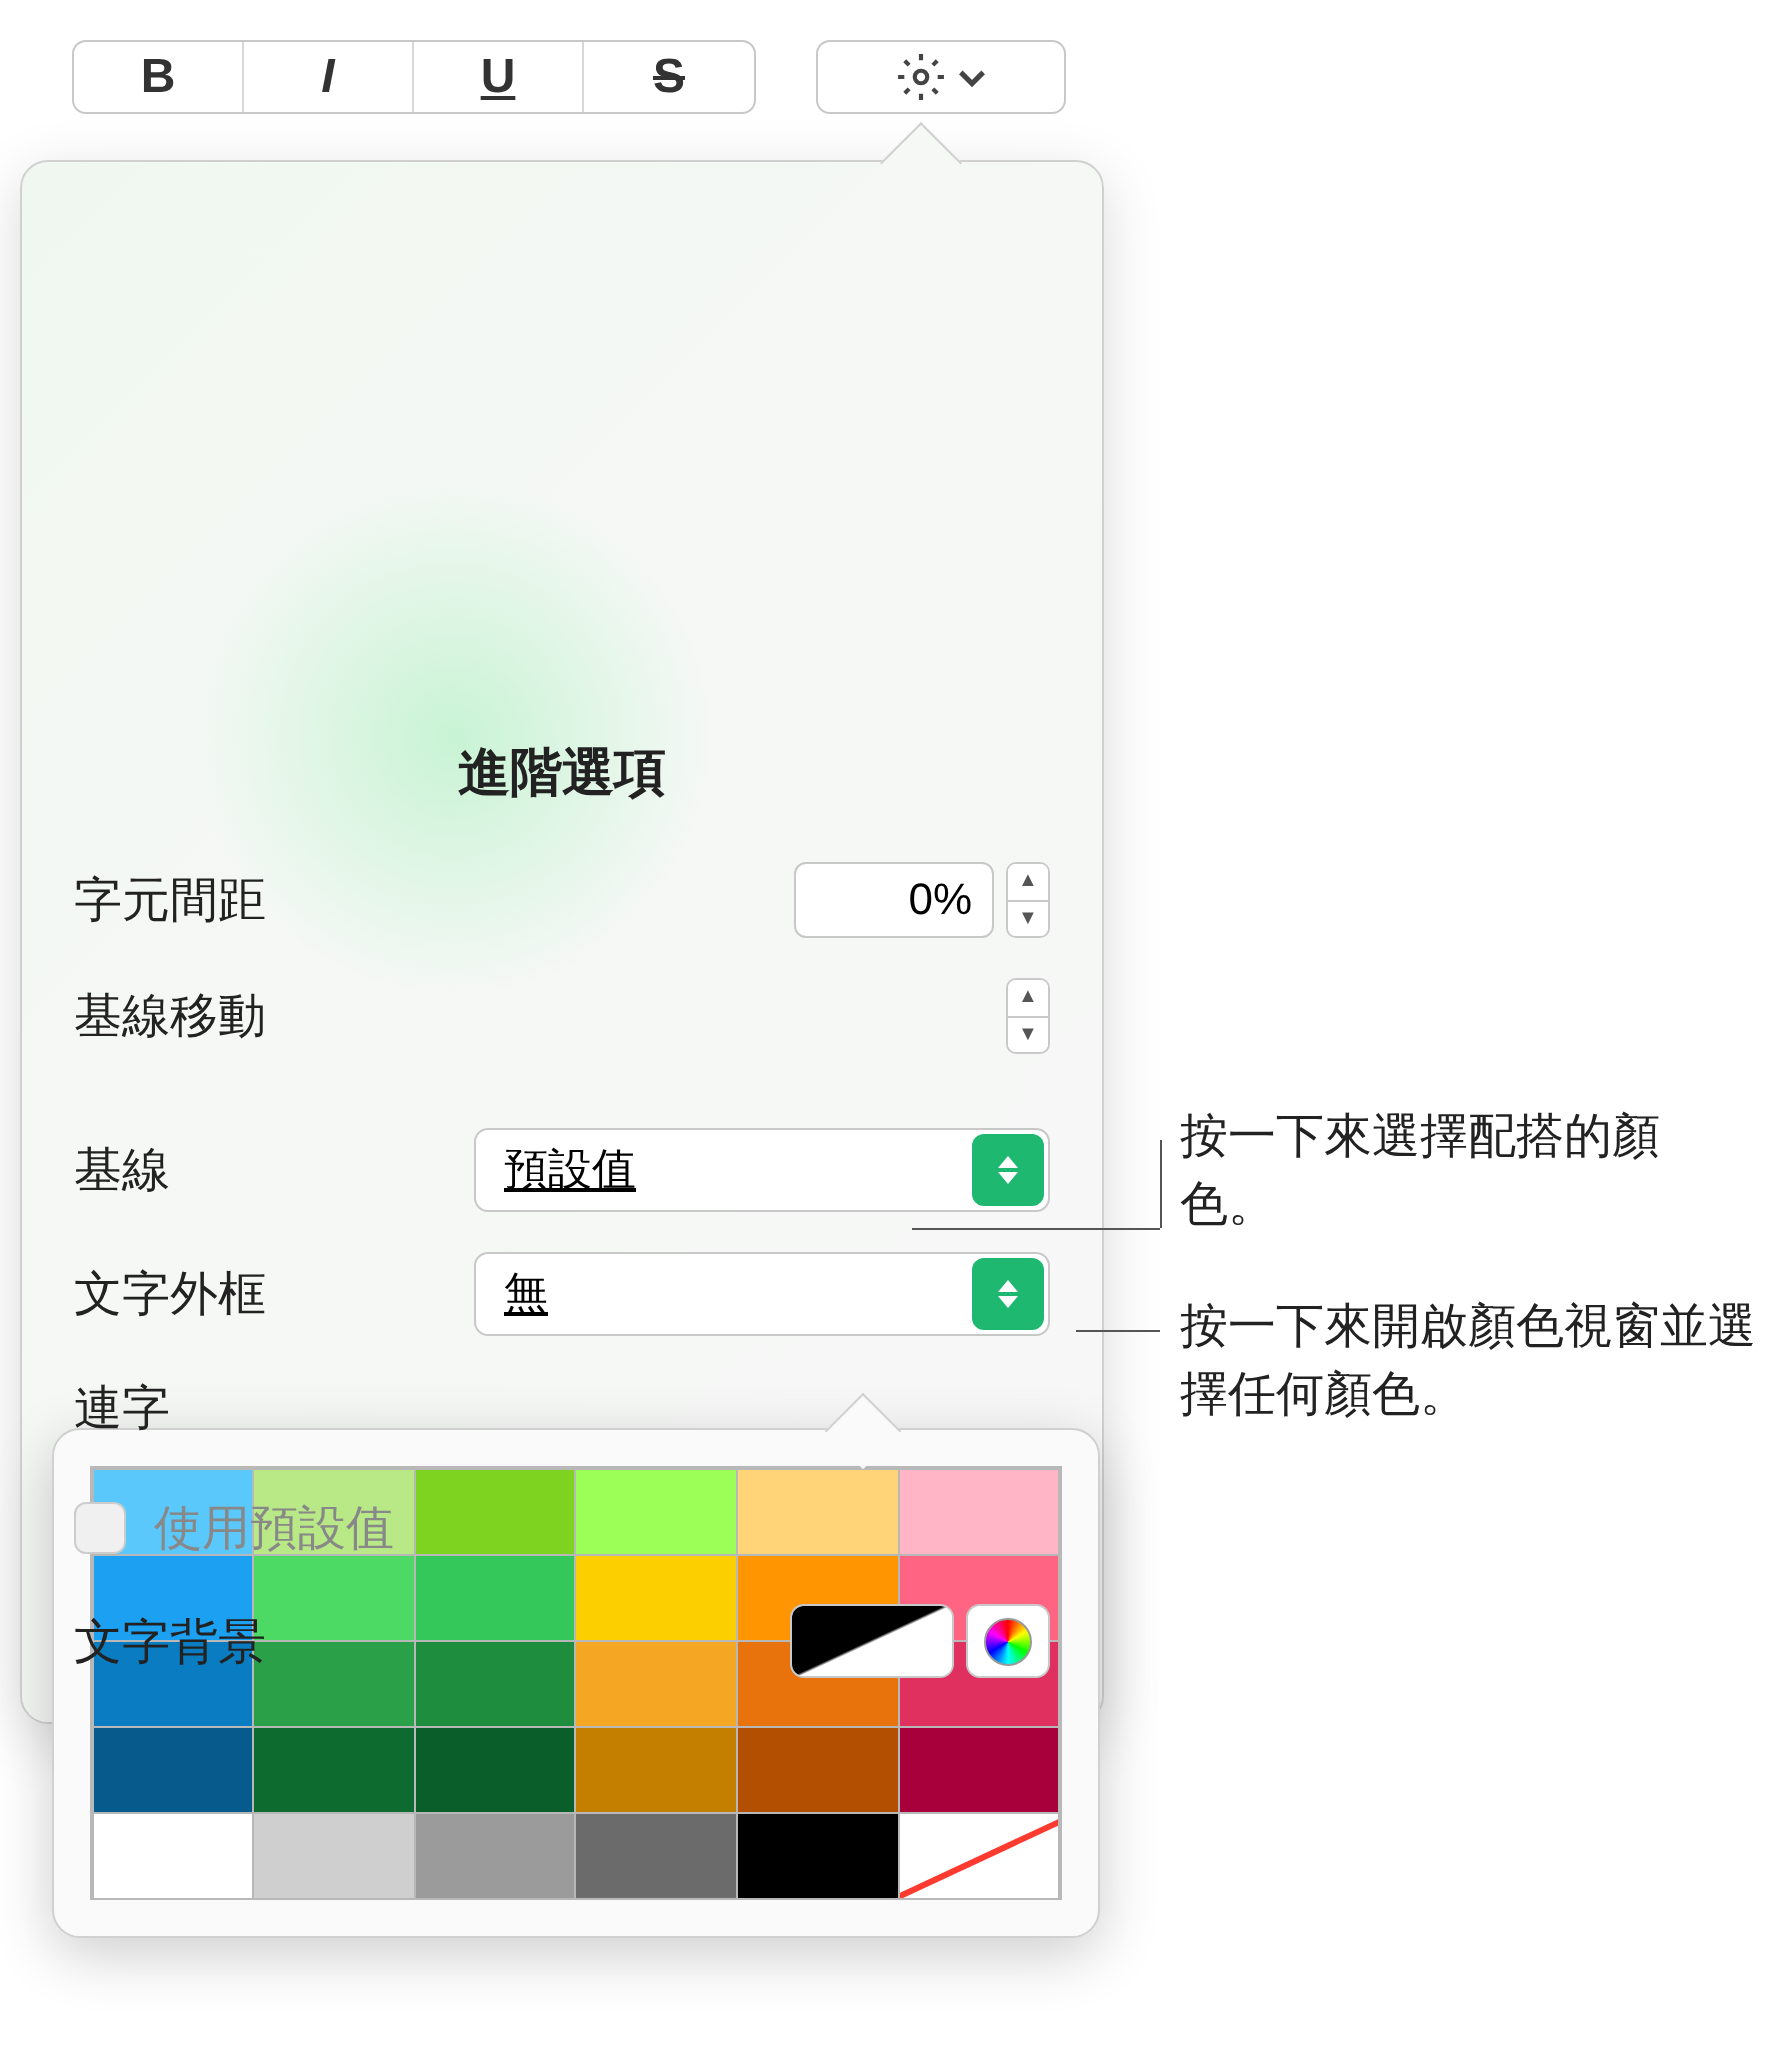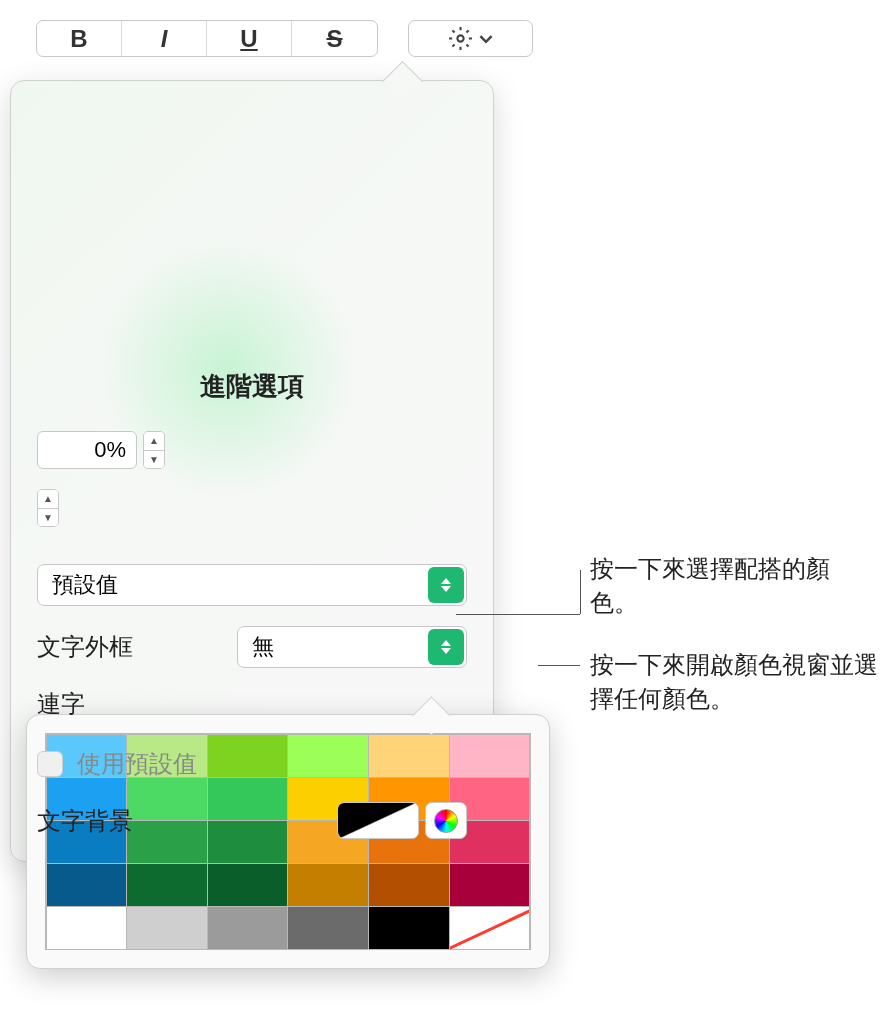--- a/index.html
+++ b/index.html
@@ -49,21 +49,21 @@
   align-items: center;
   justify-content: center;
   gap: 6px;
   background: #fff;
   position: relative;
 }
 .popover {
   position: absolute;
   top: 80px;
   left: 10px;
-  width: 484px;
+  width: 542px;
   background: linear-gradient(135deg, #f0f7f0 0%, #f5f8f5 40%, #f7f7f7 100%);
   border: 1px solid #d0d0d0;
   border-radius: 14px;
   box-shadow: 0 8px 30px rgba(0,0,0,0.15);
   padding: 28px 26px 22px 26px;
 }
 .popover::before {
   content: "";
   position: absolute;
   top: -14px;
@@ -153,20 +153,21 @@
   flex: 1;
   height: 42px;
   background: #fff;
   border: 1px solid #c8c8c8;
   border-radius: 7px;
   display: flex;
   align-items: center;
   padding-left: 14px;
   font-size: 22px;
   position: relative;
+  text-decoration: underline;
 }
 .select-caret {
   position: absolute;
   right: 2px;
   top: 2px;
   bottom: 2px;
   width: 36px;
   background: #1eb871;
   border-radius: 6px;
   display: flex;
@@ -338,41 +339,44 @@
           <path d="M1 3l4 4 4-4" stroke="#444" stroke-width="1.8" fill="none"></path>
         </svg>
     </div>
   </div>
 
   <div class="popover">
     <div class="radial-highlight"></div>
     <div class="title">進階選項</div>
 
     <div class="row">
+      <div class="row-label">字元間距</div>
       <div class="stepper">
         <div class="stepper-val">0%</div>
         <div class="stepper-ctrl">
           <div>▲</div>
           <div>▼</div>
         </div>
       </div>
     </div>
 
     <div class="row">
+      <div class="row-label">基線移動</div>
       <div class="stepper">
         <div class="stepper-ctrl">
           <div>▲</div>
           <div>▼</div>
         </div>
       </div>
     </div>
 
     <div style="height:18px"></div>
 
     <div class="select-row">
+      <div class="select-label">基線</div>
       <div class="select-box">
         <span>預設值</span>
         <div class="select-caret"></div>
       </div>
     </div>
 
     <div class="select-row">
       <div class="select-label">文字外框</div>
       <div class="select-box">
         <span>無</span>
@@ -439,13 +443,13 @@
       </div>
   </div>
 
 </div>
 
 <div class="callout-line" style="top:614px; left:456px; width:124px;"></div>
 <div class="callout-line-v" style="top:570px; left:580px; height:44px;"></div>
 <div class="callout" style="top:552px; left:590px; width:250px;">按一下來選擇配搭的顏色。</div>
 
 <div class="callout-line" style="top:665px; left:538px; width:42px;"></div>
-<div class="callout" style="top:648px; left:590px; width:300px;">按一下來開啟顏色視窗並選擇任何顏色。</div>
+<div class="callout" style="top:648px; left:590px; width:300px;font-family:Liberation Serif, serif;">按一下來開啟顏色視窗並選擇任何顏色。</div>
 
 </body></html>

